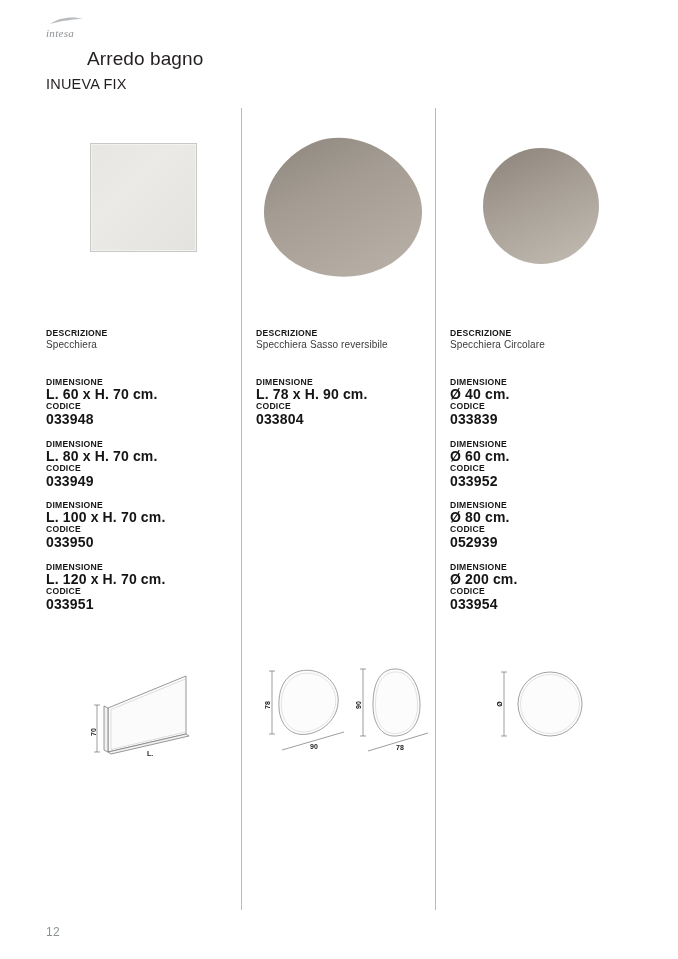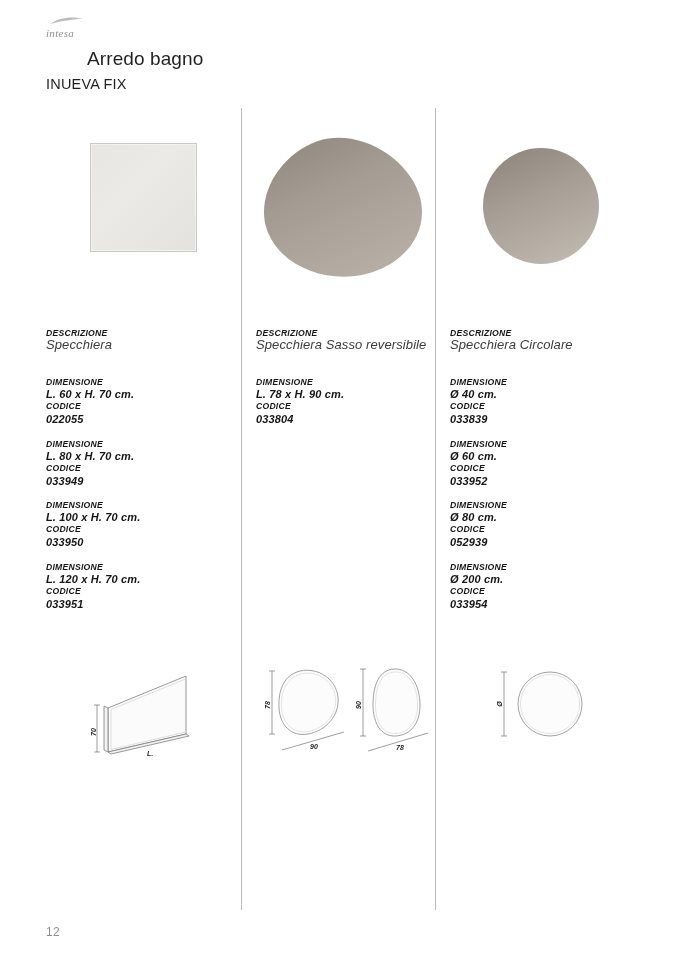--- a/index.html
+++ b/index.html
@@ -60,21 +60,20 @@
   }
   .divider.d1 { left: 241px; }
   .divider.d2 { left: 435px; }
 
   
   .col {
     position: absolute;
     top: 0;
     width: 190px;
     height: 959px;
-    font-style: italic;
   }
   .col-1 { left: 46px; }
   .col-2 { left: 256px; }
   .col-3 { left: 450px; }
 
   
   .hero {
     position: absolute;
     top: 132px;
     left: 0;
@@ -99,28 +98,28 @@
   
   .spec { position: absolute; left: 0; width: 190px; }
   .lbl {
     font-size: 8.6px;
     font-weight: bold;
     letter-spacing: 0.25px;
     line-height: 12.2px;
     color: #161415;
   }
   .val {
-    font-size: 11px;
+    font-size: 14px;
     font-weight: bold;
     letter-spacing: 0.15px;
     line-height: 12.2px;
     color: #161415;
   }
   .desc-val {
-    font-size: 13px;
+    font-size: 10px;
     font-weight: 400;
     letter-spacing: 0.1px;
     line-height: 12.6px;
     color: #3b3b3b;
   }
 
   
   .tech { position: absolute; }
   .tech svg { display:block; overflow: visible; }
   .dim-txt {
@@ -164,21 +163,21 @@
 
   <div class="spec" style="top:327px">
     <div class="lbl">DESCRIZIONE</div>
     <div class="desc-val">Specchiera</div>
   </div>
 
   <div class="spec" style="top:376px">
     <div class="lbl">DIMENSIONE</div>
     <div class="val">L. 60 x H. 70 cm.</div>
     <div class="lbl">CODICE</div>
-    <div class="val">022055</div>
+    <div class="val">033948</div>
   </div>
 
   <div class="spec" style="top:438px">
     <div class="lbl">DIMENSIONE</div>
     <div class="val">L. 80 x H. 70 cm.</div>
     <div class="lbl">CODICE</div>
     <div class="val">033949</div>
   </div>
 
   <div class="spec" style="top:499px">

